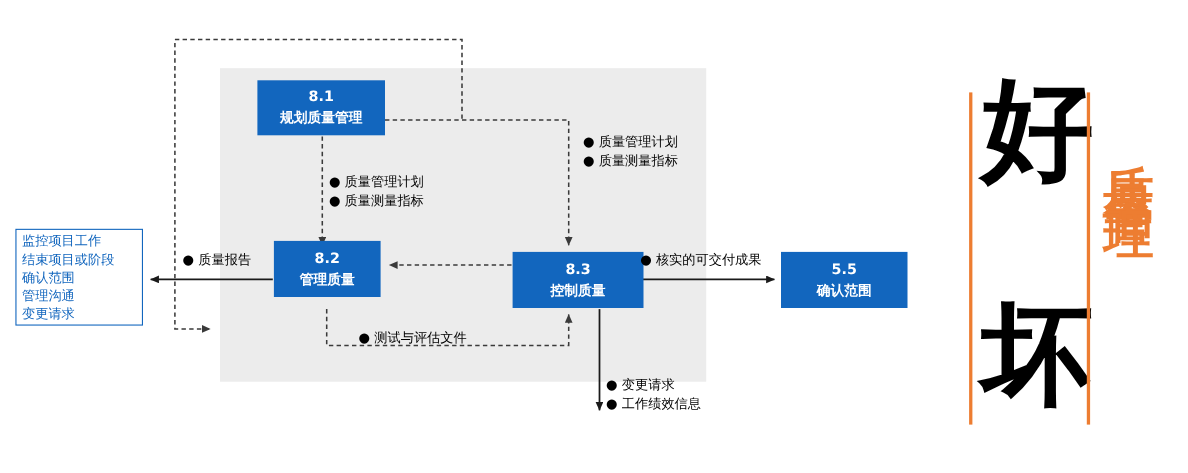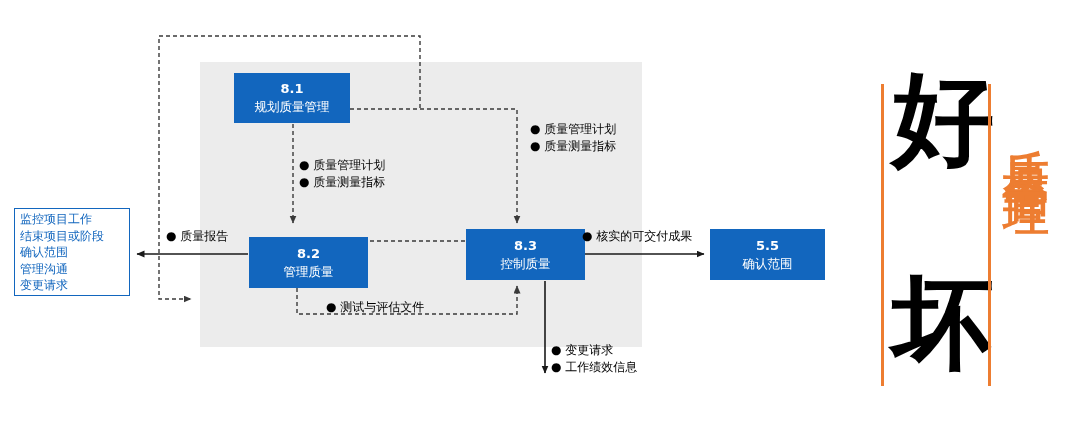--- a/index.html
+++ b/index.html
@@ -32,21 +32,21 @@
     background: #1266BE;
     color: #ffffff;
     display: flex;
     flex-direction: column;
     align-items: center;
     justify-content: center;
     text-align: center;
     line-height: 18px;
   }
   .pbox .code { font-size: 13px; font-weight: 700; }
-  .pbox .name { font-size: 12.5px; font-weight: 400; }
+  .pbox .name { font-size: 12.5px; font-weight: 700; }
   .extbox {
     position: absolute;
     left: 14px; top: 208px;
     width: 116px; height: 88px;
     background: #ffffff;
     border: 1.5px solid #1266BE;
     color: #1266BE;
     font-size: 12px;
     line-height: 16.5px;
     padding: 2px 5px;
@@ -112,21 +112,21 @@
 
     <path d="M248 254 L137 254" fill="none" stroke="#1a1a1a" stroke-width="1.6" marker-end="url(#mSolid)"></path>
     <path d="M571 254 L704 254" fill="none" stroke="#1a1a1a" stroke-width="1.6" marker-end="url(#mSolid)"></path>
     <path d="M545 281 L545 373" fill="none" stroke="#1a1a1a" stroke-width="1.6" marker-end="url(#mSolid)"></path>
   </svg>
 
   <div class="pbox" style="left:234px;top:73px;width:116px;height:50px">
     <div class="code">8.1</div>
     <div class="name">规划质量管理</div>
   </div>
-  <div class="pbox" style="left:249px;top:237px;width:119px;height:51px">
+  <div class="pbox" style="left:249px;top:219px;width:97px;height:51px">
     <div class="code">8.2</div>
     <div class="name">管理质量</div>
   </div>
   <div class="pbox" style="left:466px;top:229px;width:119px;height:51px">
     <div class="code">8.3</div>
     <div class="name">控制质量</div>
   </div>
   <div class="pbox" style="left:710px;top:229px;width:115px;height:51px">
     <div class="code">5.5</div>
     <div class="name">确认范围</div>

